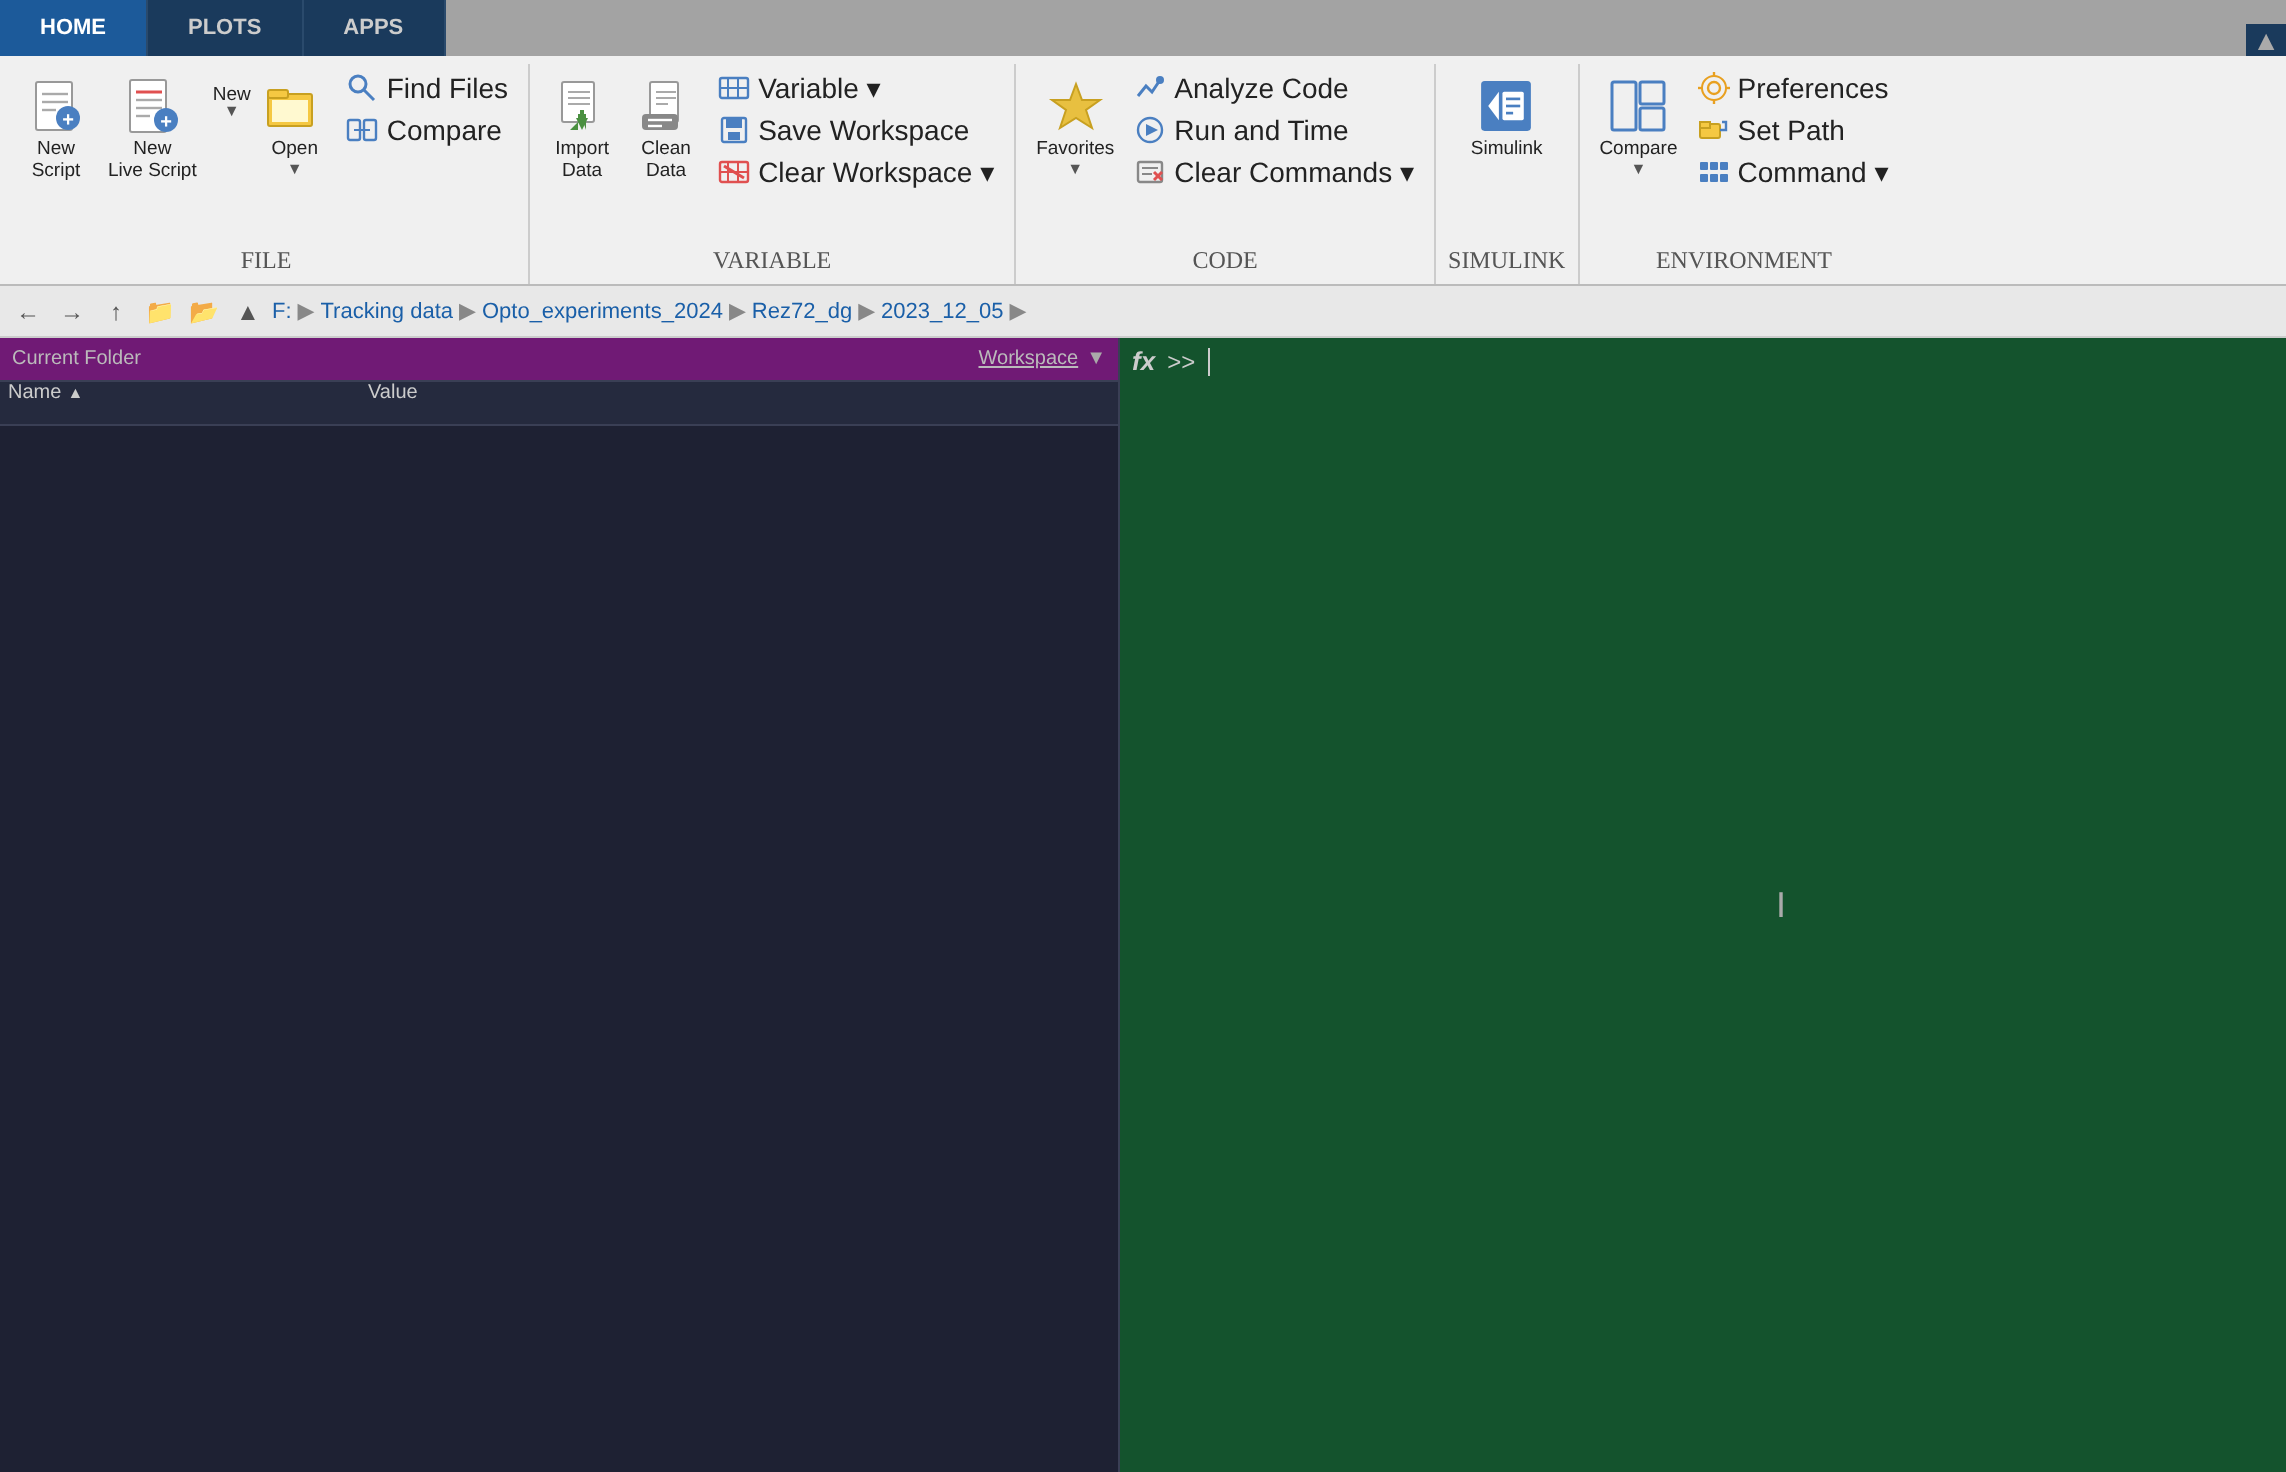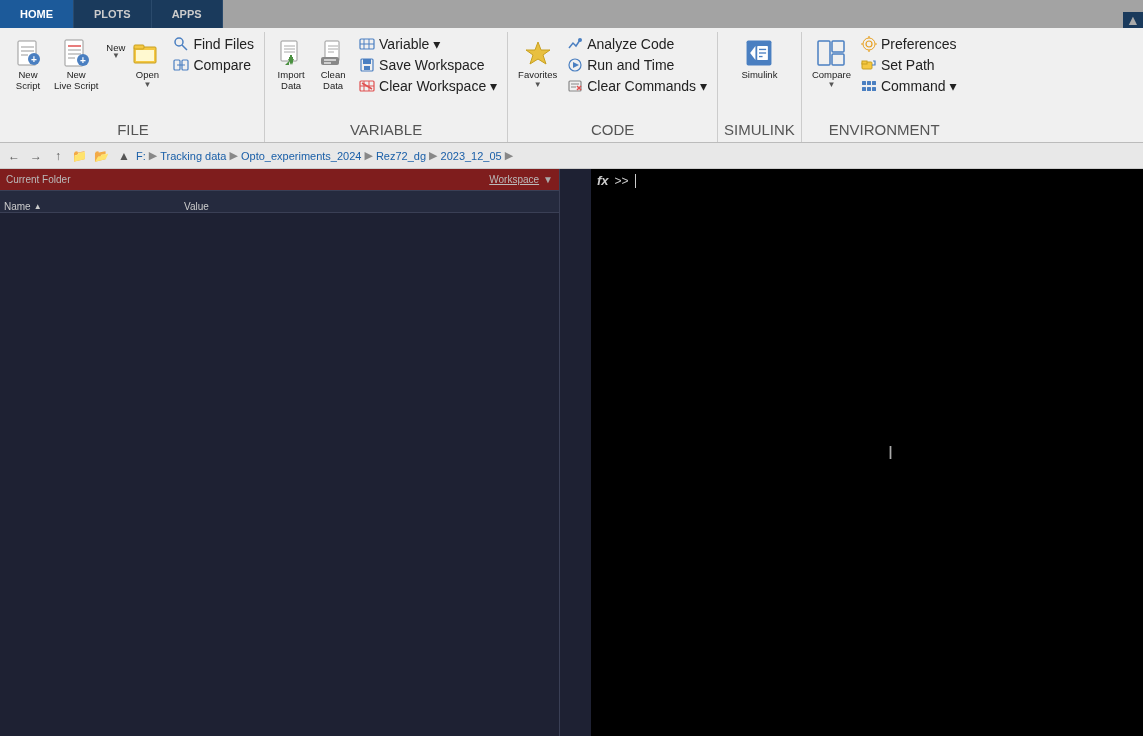--- a/index.html
+++ b/index.html
@@ -64,26 +64,27 @@
       padding: 2px 6px;
       min-width: fit-content;
     }
     .ribbon-group-items {
       display: flex;
       align-items: flex-start;
       flex: 1;
       gap: 2px;
     }
     .ribbon-group-label {
-      font-size: 15px;
+      font-size: 12px;
       color: #555;
       text-align: center;
       padding: 2px 0;
       width: 100%;
       text-align: center;
+      font-family: Liberation Serif, serif;
     }
     .ribbon-btn {
       display: flex;
       flex-direction: column;
       align-items: center;
       justify-content: flex-start;
       cursor: pointer;
       padding: 3px 4px;
       border-radius: 3px;
       min-width: 40px;
@@ -183,39 +184,39 @@
     }
 
     
     .left-panel {
       width: 560px;
       display: flex;
       flex-direction: column;
       border-right: 1px solid #3a3f55;
     }
     .panel-header {
-      background: #7f1d1d;
+      background: #701a75;
       height: 22px;
       display: flex;
       align-items: center;
       justify-content: space-between;
       padding: 3px 6px;
       font-size: 10px;
       color: #aaa;
       border-bottom: 1px solid #3a3f55;
     }
     .panel-header .panel-title {
       font-size: 10px;
       color: #bbb;
     }
     .panel-cols {
       background: #252a3e;
       height: 22px;
       display: flex;
-      align-items: flex-end;
+      align-items: flex-start;
       padding: 0 4px;
       border-bottom: 1px solid #3a3f55;
     }
     .panel-cols .col-name {
       color: #ccc;
       font-size: 10px;
       width: 180px;
       display: flex;
       align-items: center;
       gap: 3px;
@@ -240,24 +241,23 @@
       height: 22px;
       display: flex;
       align-items: center;
       padding: 0 8px;
       font-size: 11px;
       color: white;
       font-weight: bold;
     }
     .cmd-body {
       flex: 1;
-      background: #000000;
+      background: #14532d;
       padding: 4px 6px;
       position: relative;
-      margin-left: 31px;
     }
     .cmd-prompt {
       display: flex;
       align-items: center;
       gap: 6px;
       color: #ccc;
       font-size: 12px;
     }
     .fx-icon {
       color: #ccc;

